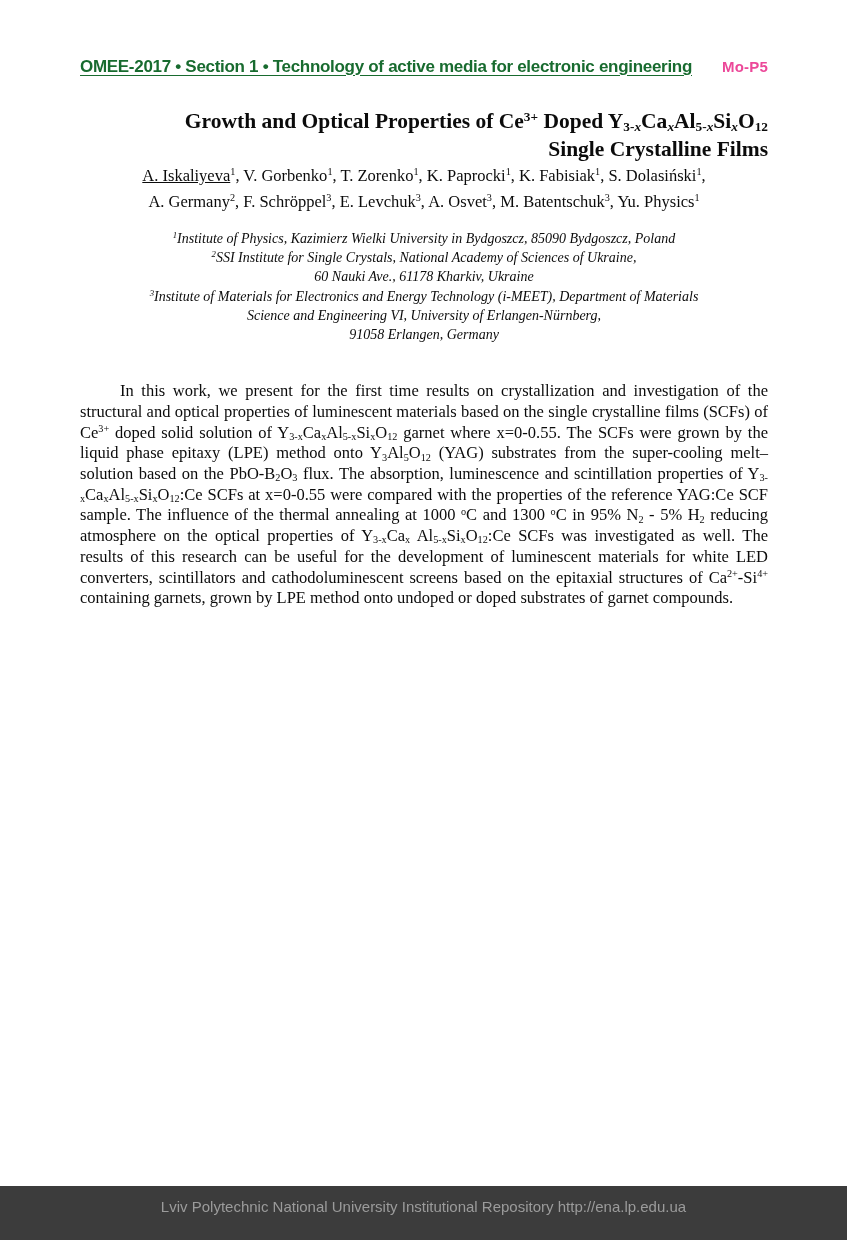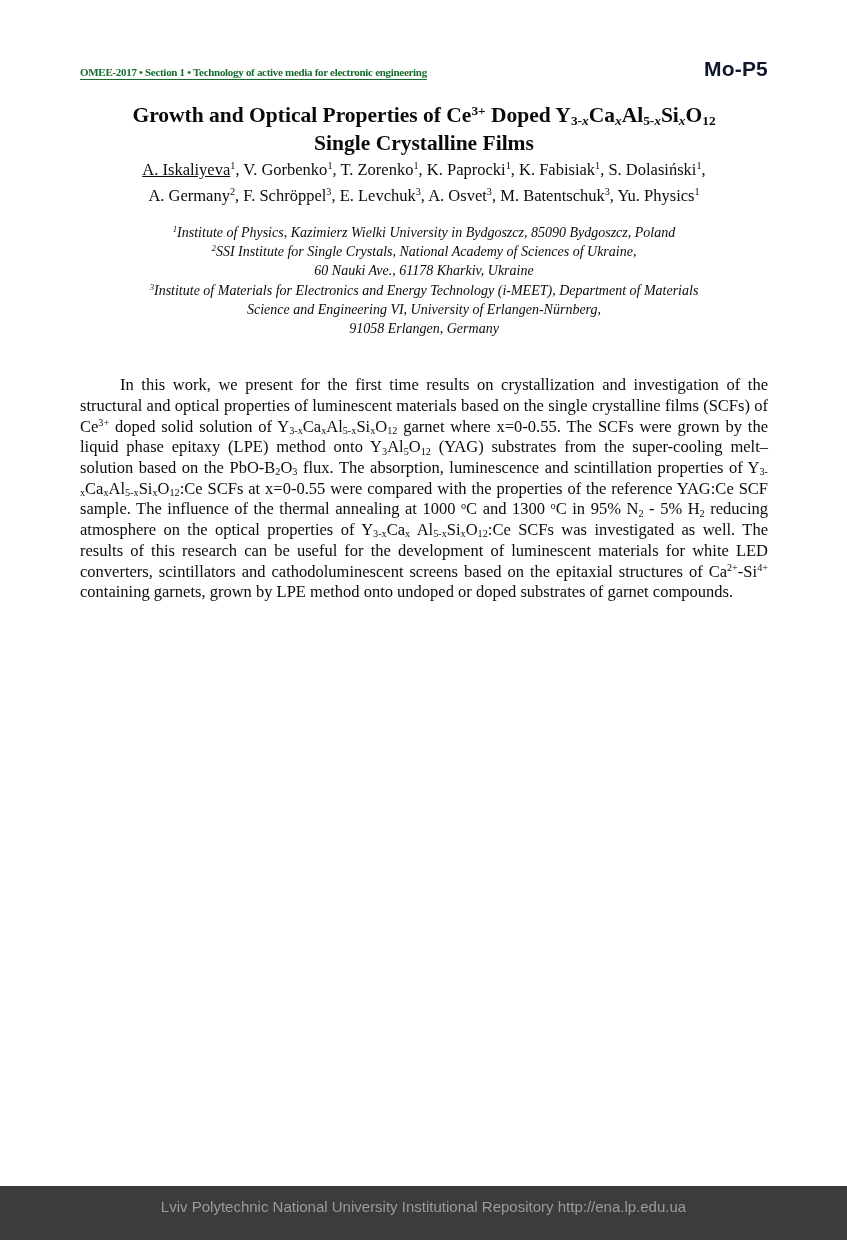--- a/index.html
+++ b/index.html
@@ -28,35 +28,34 @@
   .hdr {
     margin-top: 57px;
     display: flex;
     justify-content: space-between;
     align-items: baseline;
     font-family: "Liberation Sans", sans-serif;
     font-weight: bold;
   }
   .hdr-left {
     color: var(--header-green);
-    font-size: 11px;
+    font-size: 17px;
     letter-spacing: -0.3px;
     text-decoration: underline;
     text-underline-offset: 3px;
-    font-family: Liberation Serif, serif;
   }
   .hdr-right {
-    color: #0f172a;
-    font-size: 21px;
+    color: #ec4899;
+    font-size: 15px;
     letter-spacing: 0.2px;
   }
 
   .title {
-    margin-top: 20px;
-    text-align: center;
+    margin-top: 30px;
+    text-align: right;
     font-weight: bold;
     font-size: 21.5px;
     line-height: 28px;
   }
   .title .tline { display: block; }
 
   .authors {
     text-align: center;
     font-size: 16.5px;
     line-height: 26px;

